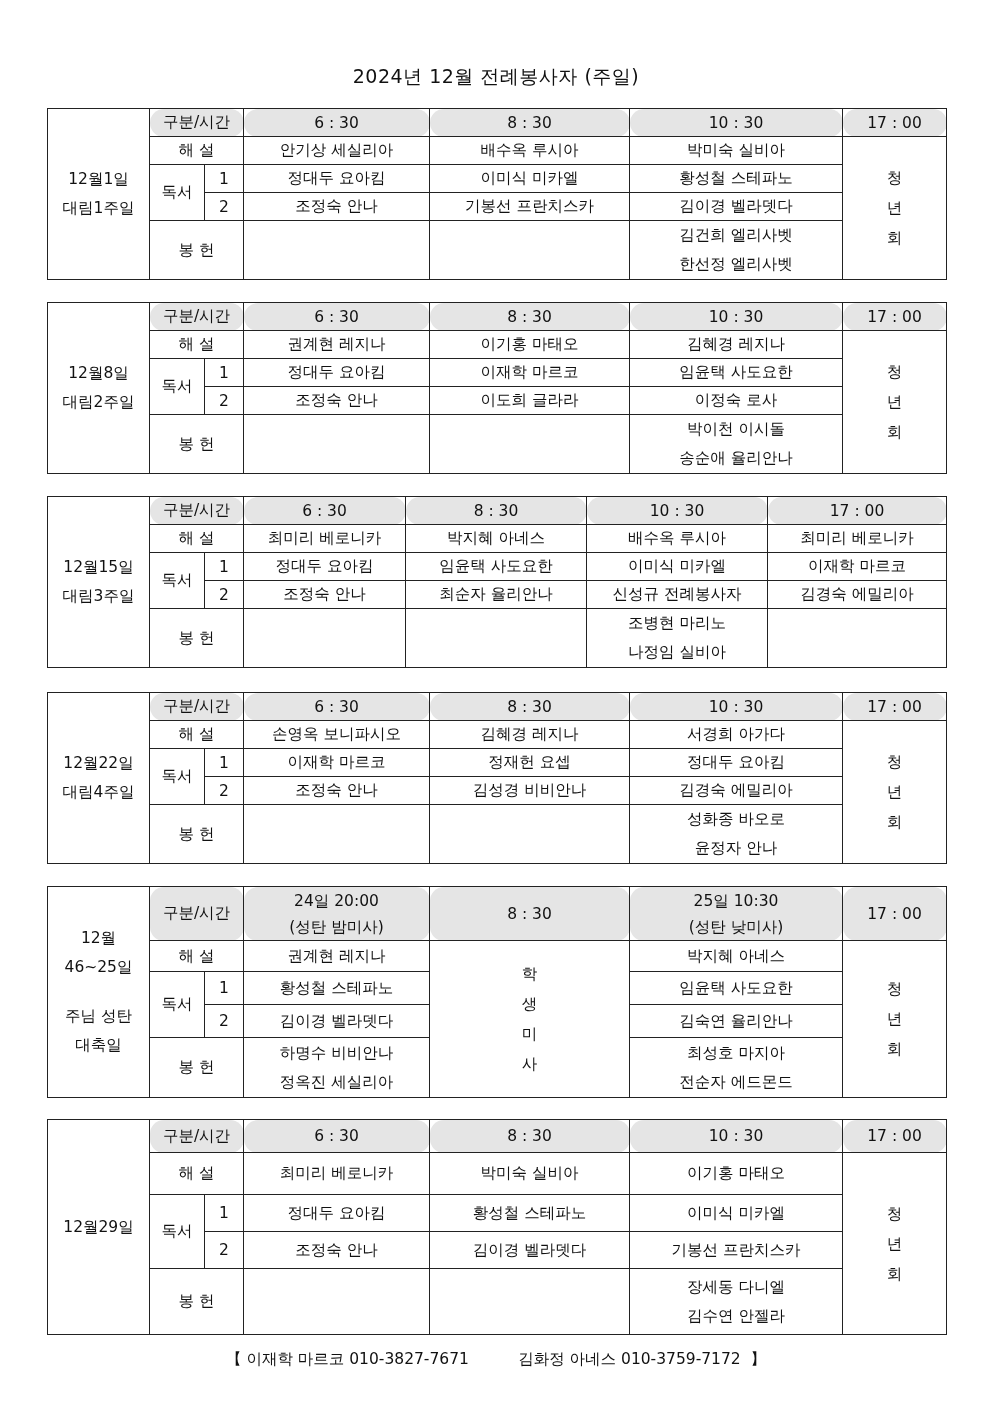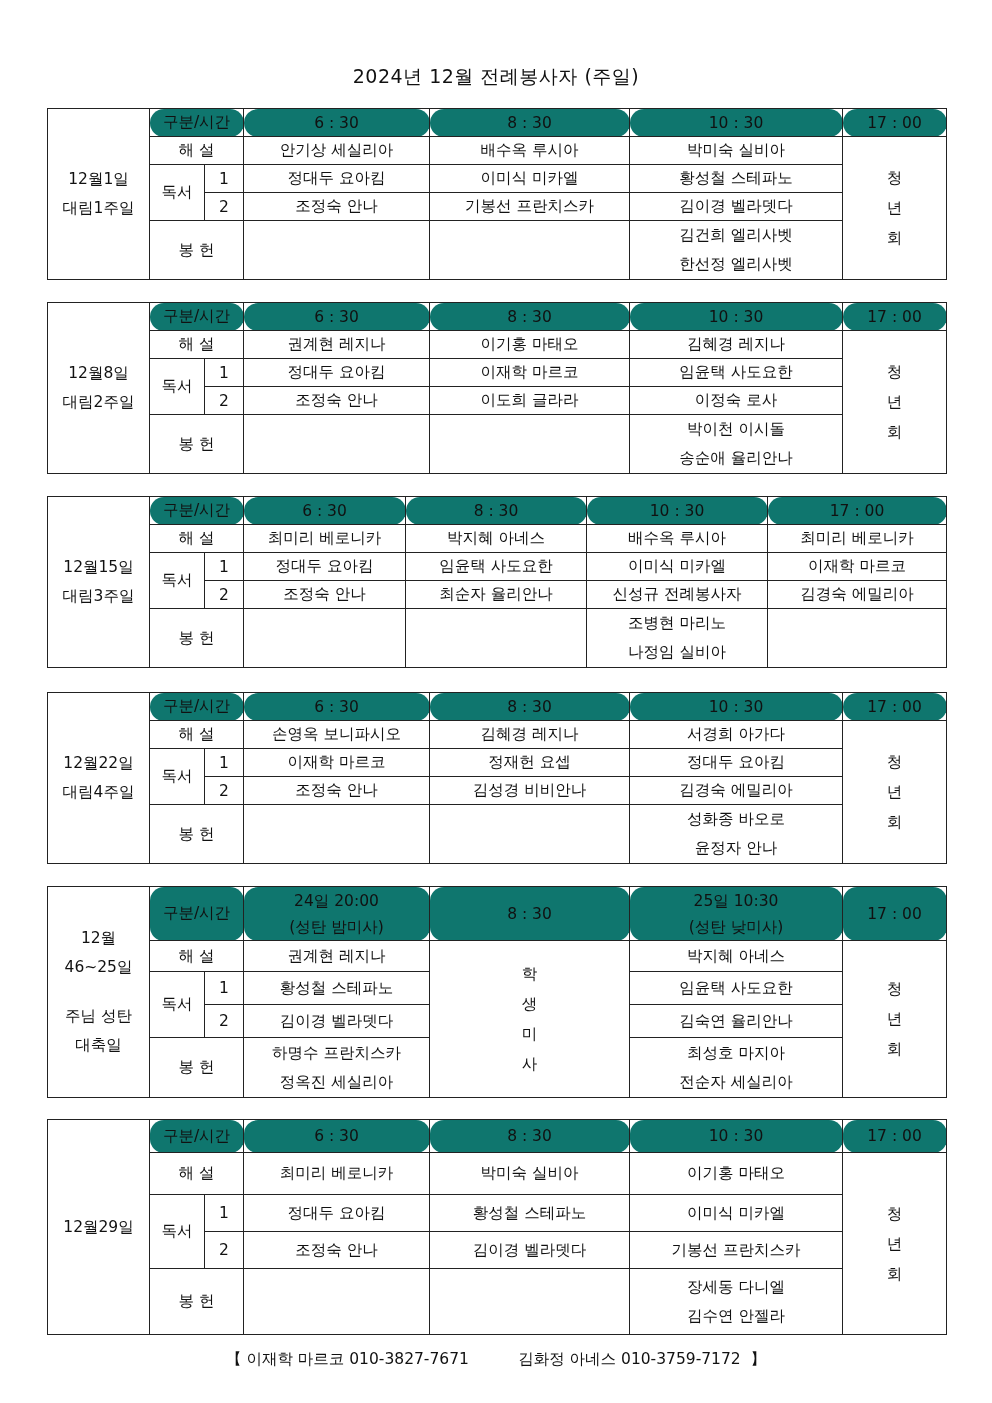--- a/index.html
+++ b/index.html
@@ -14,21 +14,21 @@
   .title span { text-underline-offset: 5px; }
   table.sched {
     position: absolute; left: 47px; width: 899px;
     border-collapse: collapse; table-layout: fixed;
     font-size: 15.5px;
   }
   table.sched td {
     border: 1px solid #222; text-align: center; vertical-align: middle;
     padding: 0; white-space: nowrap; overflow: hidden;
   }
-  table.sched td.hd { background: #0f766e; border-radius: 14px; }
+  table.sched td.hd { background: #e5e5e5; border-radius: 14px; }
   table.sched td.outer { border-left: 1.5px solid #222; }
   .two-line div { line-height: 29px; }
   .vert div { line-height: 30px; }
   .footer {
     position: absolute; left: 0; top: 1349px; width: 992px; text-align: center;
     font-size: 15.5px; white-space: pre;
   }
 </style>
 </head>
 <body>
@@ -320,26 +320,26 @@
     <td>임윤택 사도요한</td>
   </tr>
   <tr style="height:33px">
     <td>2</td>
     <td>김이경 벨라뎃다</td>
     <td>김숙연 율리안나</td>
   </tr>
   <tr style="height:60px">
     <td colspan="2">봉 헌</td>
     <td class="two-line">
-          <div>하명수 프란치스카</div>
+          <div>하명수 비비안나</div>
           <div>정옥진 세실리아</div>
         </td>
     <td class="two-line">
           <div>최성호 마지아</div>
-          <div>전순자 세실리아</div>
+          <div>전순자 에드몬드</div>
         </td>
   </tr>
 </tbody>
   </table>
 
 <table class="sched" style="top:1119px;">
   <colgroup>
       <col style="width:102px">
       <col style="width:55px">
       <col style="width:39px">

